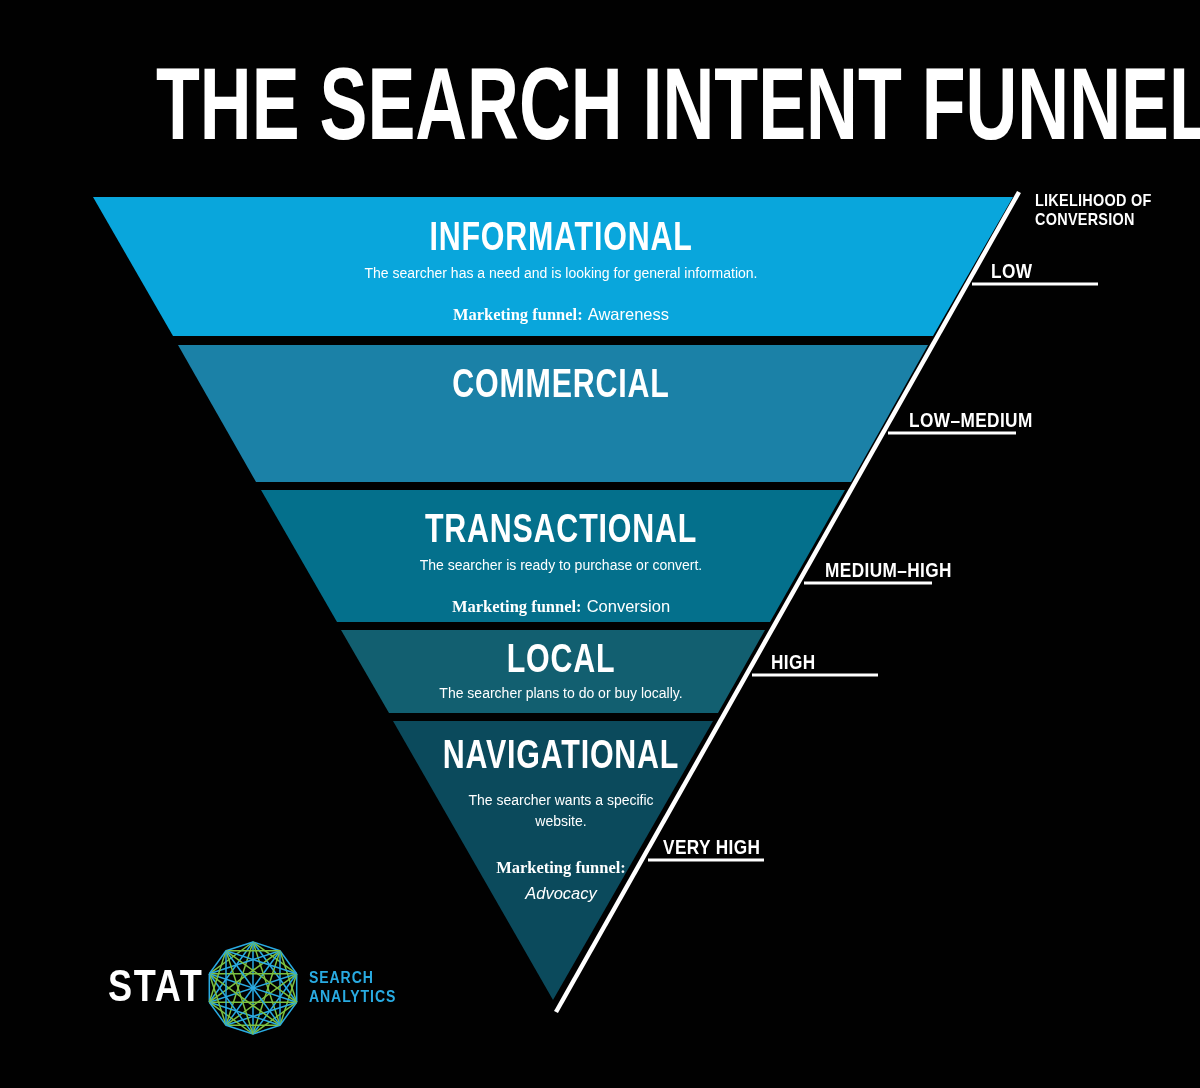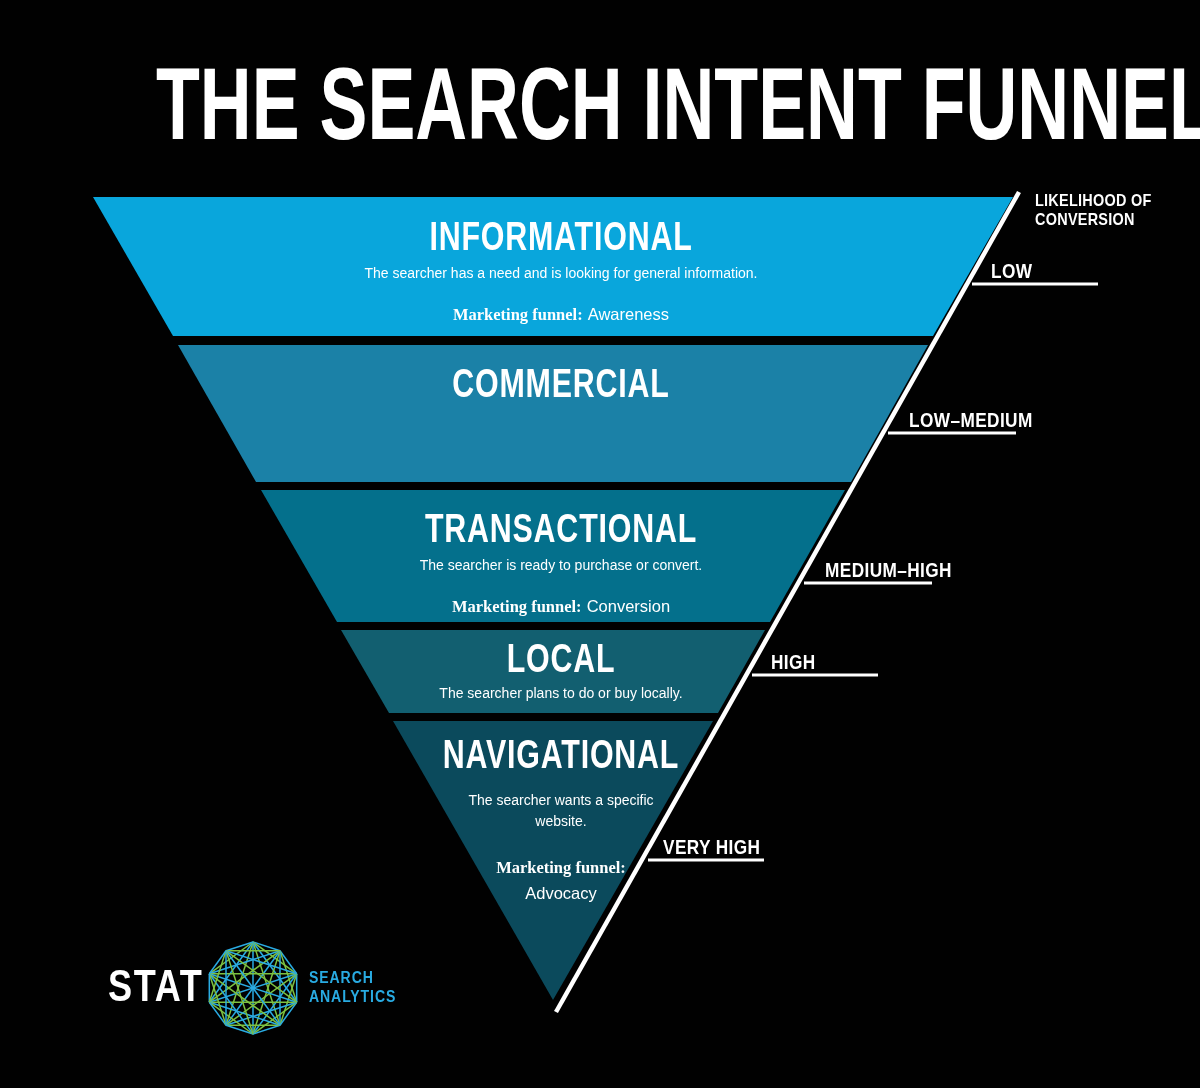--- a/index.html
+++ b/index.html
@@ -62,21 +62,21 @@
     margin-right: auto;
     margin-top: 18px;
   }
   .sec-funnel {
     font-size: 16.5px;
     margin-top: 21px;
   }
   .sec-funnel .stage { margin-left: 5px; }
   .sec-funnel.stacked { margin-top: 26px; }
   .sec-funnel.stacked .label { display: block; font-weight: 700; }
-  .sec-funnel.stacked .stage { display: block; margin-left: 0; margin-top: 6px; }
+  .sec-funnel.stacked .stage { display: block; margin-left: 0; margin-top: 6px; font-style: italic; }
   .sec-funnel .label { font-weight: 700; font-family: Liberation Serif, serif; }
   .axis-title {
     position: absolute;
     left: 1035px;
     top: 191px;
     width: 142px;
     font-size: 17px;
     font-weight: 700;
     line-height: 19px;
     letter-spacing: 0.3px;

